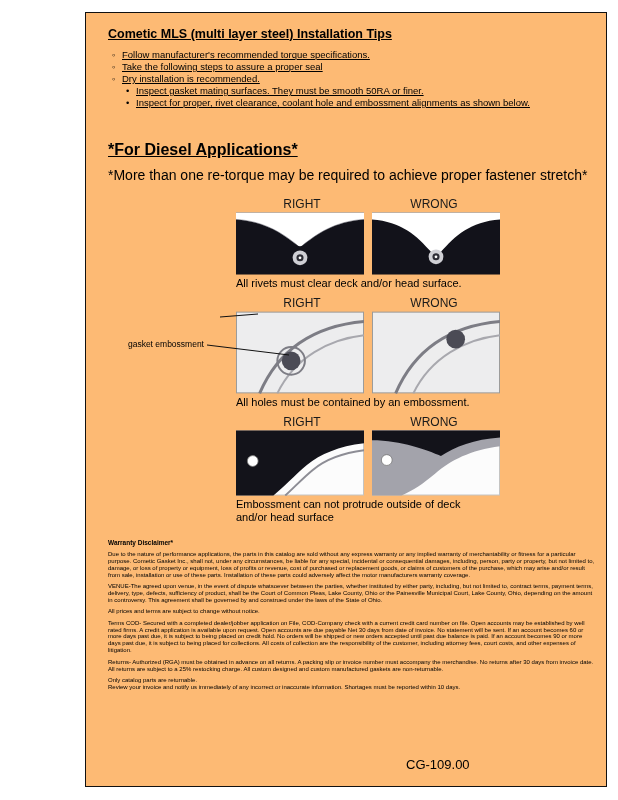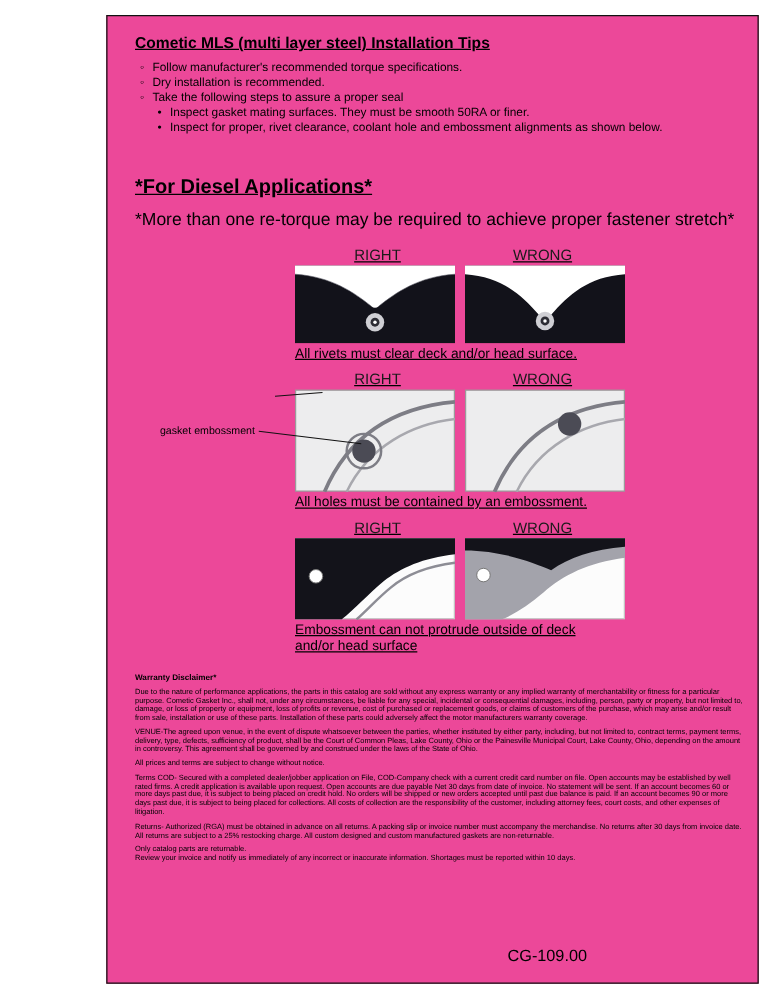--- a/index.html
+++ b/index.html
@@ -9,36 +9,36 @@
     font-family:"Liberation Sans", sans-serif;
     color:#000;
     position:relative;
     overflow:hidden;
   }
   .frame {
     position:absolute; left:85px; top:12px;
     width:522px; height:775px;
     border:1.5px solid #111;
     box-sizing:border-box;
-    background:#ec4899;
+    background:#fdba74;
   }
   .title {
     margin:14px 8px 0 22px;
     font-size:12.5px; font-weight:bold;
     text-decoration:underline;
   }
-  .tips { list-style:none; margin:8px 8px 0 26px; padding:0; font-size:9.5px; }
+  .tips { list-style:none; margin:8px 8px 0 26px; padding:0; font-size:9.5px;text-decoration:underline; }
   .tips li { position:relative; padding-left:10px; line-height:12px; }
   .tips > li::before { content:"◦"; position:absolute; left:0; }
   .subtips { list-style:none; margin:0 0 0 14px; padding:0; }
   .subtips li::before { content:"•"; position:absolute; left:0; }
   .diesel-heading { margin:32px 8px 0 22px; font-size:16px; font-weight:bold;text-decoration:underline; }
   .para { margin:8px 8px 0 22px; font-size:9.5px; line-height:12.5px; max-width:420px; }
   .note { margin:10px 8px 11px 22px; font-size:14px; line-height:12px; }
-  .diagrams { position:relative; margin-top:16px; padding-left:150px; width:264px;text-decoration:underline; }
+  .diagrams { position:relative; margin-top:16px; padding-left:150px; width:264px; }
   .diag-row { width:264px; margin-bottom:6px; }
   .diag-labels { display:flex; }
   .diag-labels span { flex:1; text-align:center; font-size:12px; line-height:15px; color:#1a1a1a; }
   .diag-images { display:flex; gap:8px; }
   .diag-images svg { display:block; }
   .diag-caption { margin-top:2px; font-size:11px; line-height:13px; white-space:pre-line; }
   .ann { position:absolute; font-size:8.5px; line-height:10px; text-align:right; white-space:pre-line; }
   .ann1 { left:30px; top:112px; width:102px; }
   .ann2 { left:18px; top:142px; width:100px; }
   .ann-lines { position:absolute; left:0; top:0; pointer-events:none; }
@@ -49,22 +49,22 @@
 </style>
 </head>
 <body>
 
 <div class="frame">
 
   <h1 class="title">Cometic MLS (multi layer steel) Installation Tips</h1>
 
   <ul class="tips">
     <li>Follow manufacturer's recommended torque specifications.</li>
+    <li>Take the following steps to assure a proper seal</li>
     <li>Dry installation is recommended.</li>
-    <li>Take the following steps to assure a proper seal</li>
     <ul class="subtips">
       <li>Inspect gasket mating surfaces.  They must be smooth 50RA or finer.</li>
       <li>Inspect for proper, rivet clearance, coolant hole and embossment alignments as shown below.</li>
     </ul>
   </ul>
 
   <div class="diesel-heading">*For Diesel Applications*</div>
   <div class="note">*More than one re-torque may be required to achieve proper fastener stretch*</div>
 
   <div class="diagrams">

